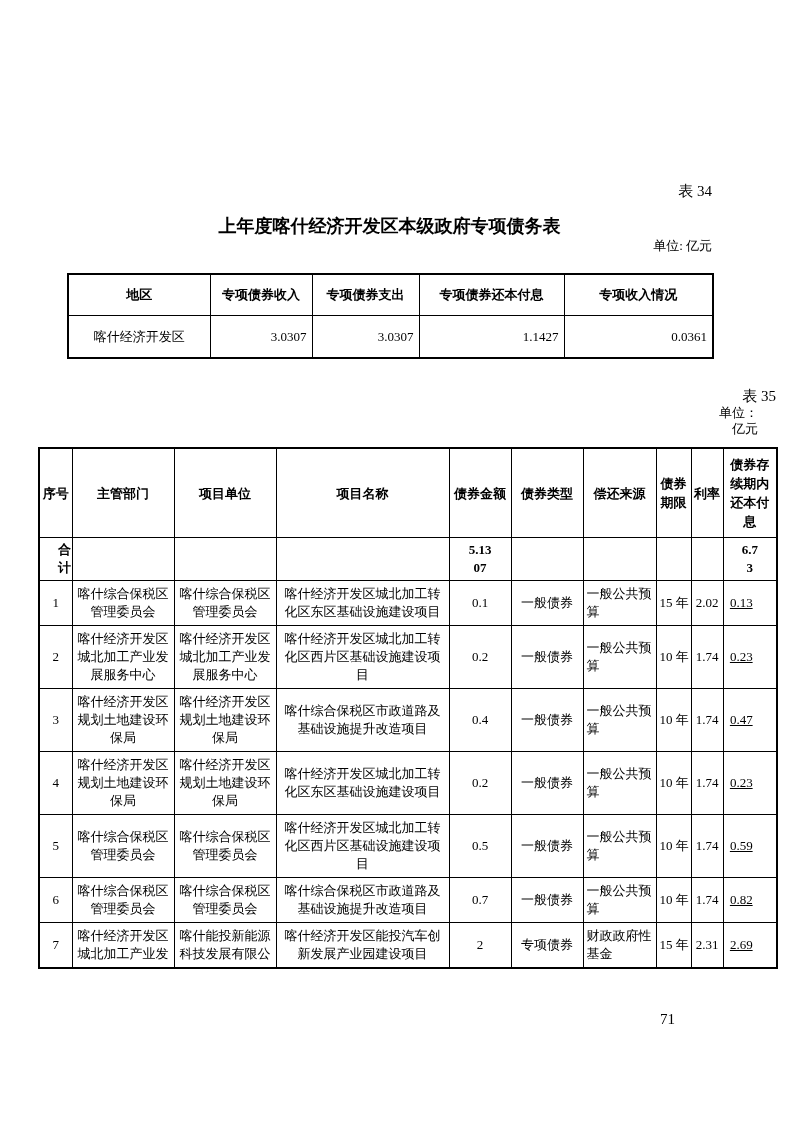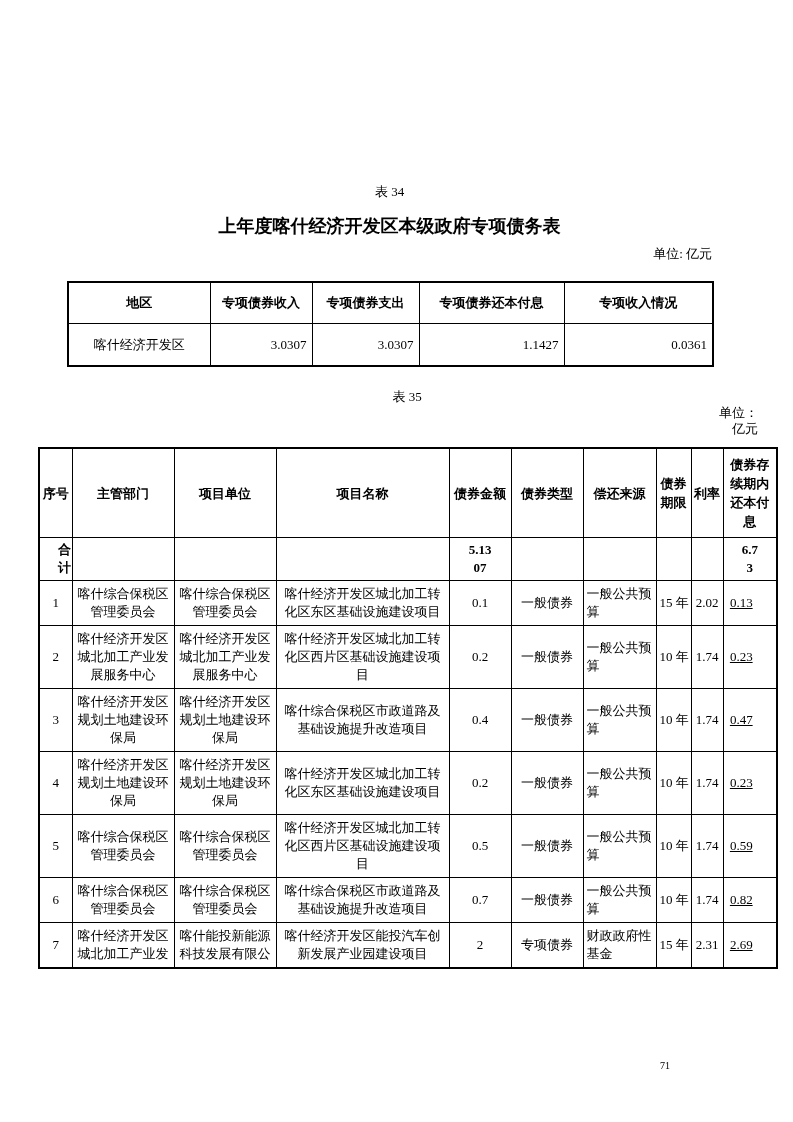--- a/index.html
+++ b/index.html
@@ -5,24 +5,24 @@
   html, body { margin:0; padding:0; background:#ffffff; }
   .page {
     position:relative; width:793px; height:1122px; background:#ffffff;
     font-family:"Liberation Serif","DejaVu Serif",serif; color:#000;
     overflow:hidden;
   }
   .section { position:absolute; }
   #s34 { top:183px; left:67px;  width:645px; }
   #s35 { top:388px; left:38px;  width:738px; }
 
-  .tbl-label { font-size:13px; line-height:17px; text-align:center; }
+  .tbl-label { font-size:15px; line-height:17px; text-align:right; }
   .doc-title { font-size:18px; font-weight:bold; text-align:center; line-height:24px; margin-top:14px; }
   .unit      { font-size:13px; line-height:16px; text-align:right; }
-  #s34 .unit { margin-top:8px; }
+  #s34 .unit { margin-top:0; }
   #s35 .unit { padding-right:18px; }
 
   table { border-collapse:collapse; table-layout:fixed; width:100%; border:2px solid #000; }
   th, td { border:1px solid #000; font-size:13px; color:#000; overflow:hidden; word-break:break-word; }
   th { font-weight:bold; text-align:center; vertical-align:middle; }
   td { vertical-align:middle; }
 
   #s34 table { margin-top:19px; }
   .t34 th { height:36px; padding:2px; }
   .t34 td { height:37px; padding:2px; }
@@ -31,21 +31,21 @@
 
   #s35 table { margin-top:10px; }
   .t35 th { padding:6px 2px; line-height:19px;margin-left:34px; }
   .t35 td { padding:4px 3px; line-height:18px; text-align:center; }
   .t35 .total-row td { height:20px; padding:3px 18px; font-weight:bold; }
   .t35 .c-src { text-align:left; }
   .t35 .c-src.center { text-align:left; }
   .t35 .c-svc { padding-right:20px;text-decoration:underline; }
   .t35 .c-term { white-space:nowrap;margin-left:17px; }
 
-  #pageno { position:absolute; top:1057px; left:660px; font-size:10px; line-height:18px; }
+  #pageno { position:absolute; top:1010px; left:660px; font-size:15px; line-height:18px; }
 </style>
 </head>
 <body>
 
 <div class="page">
 
   <div class="section" id="s34">
     <div class="tbl-label">表 34</div>
     <div class="doc-title">上年度喀什经济开发区本级政府专项债务表</div>
     <div class="unit">单位: 亿元</div>

